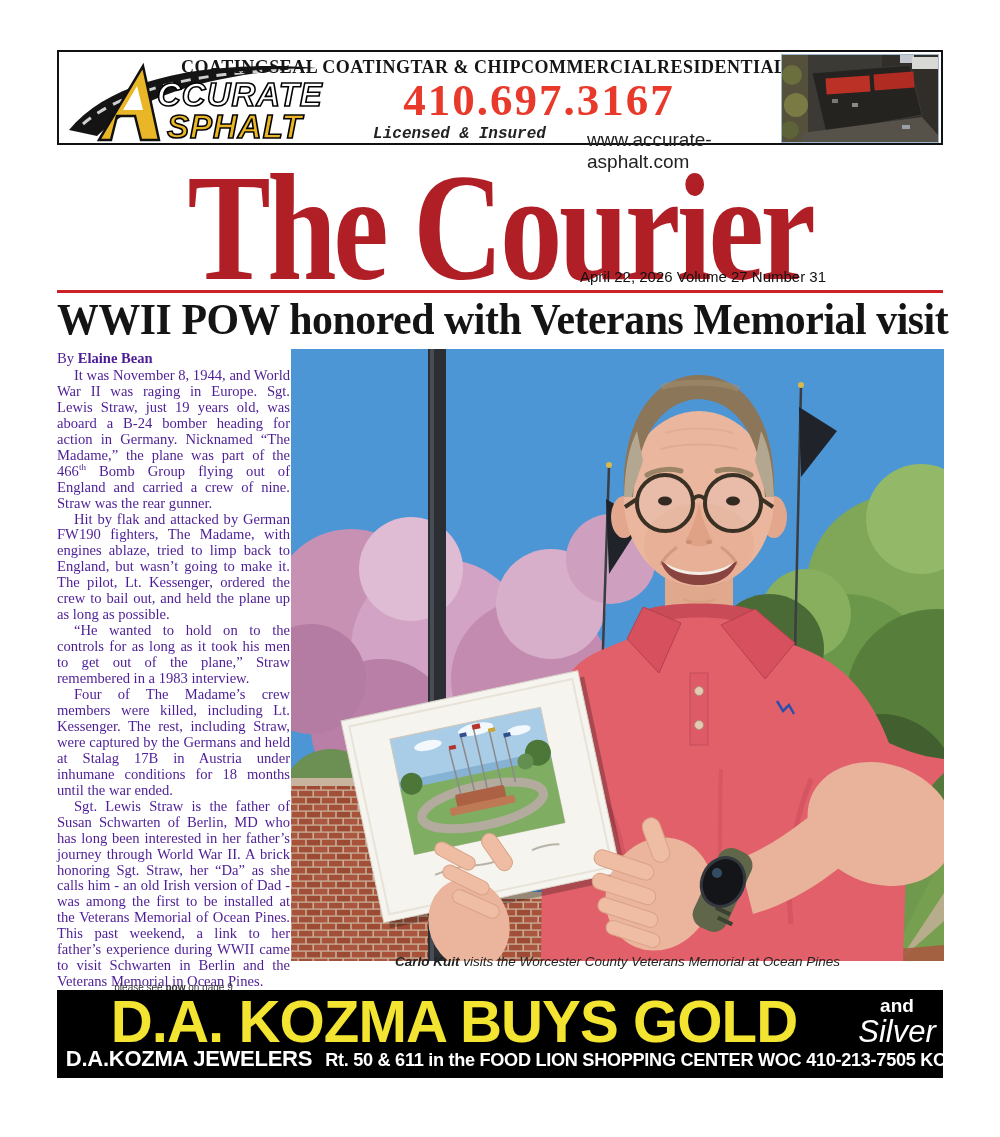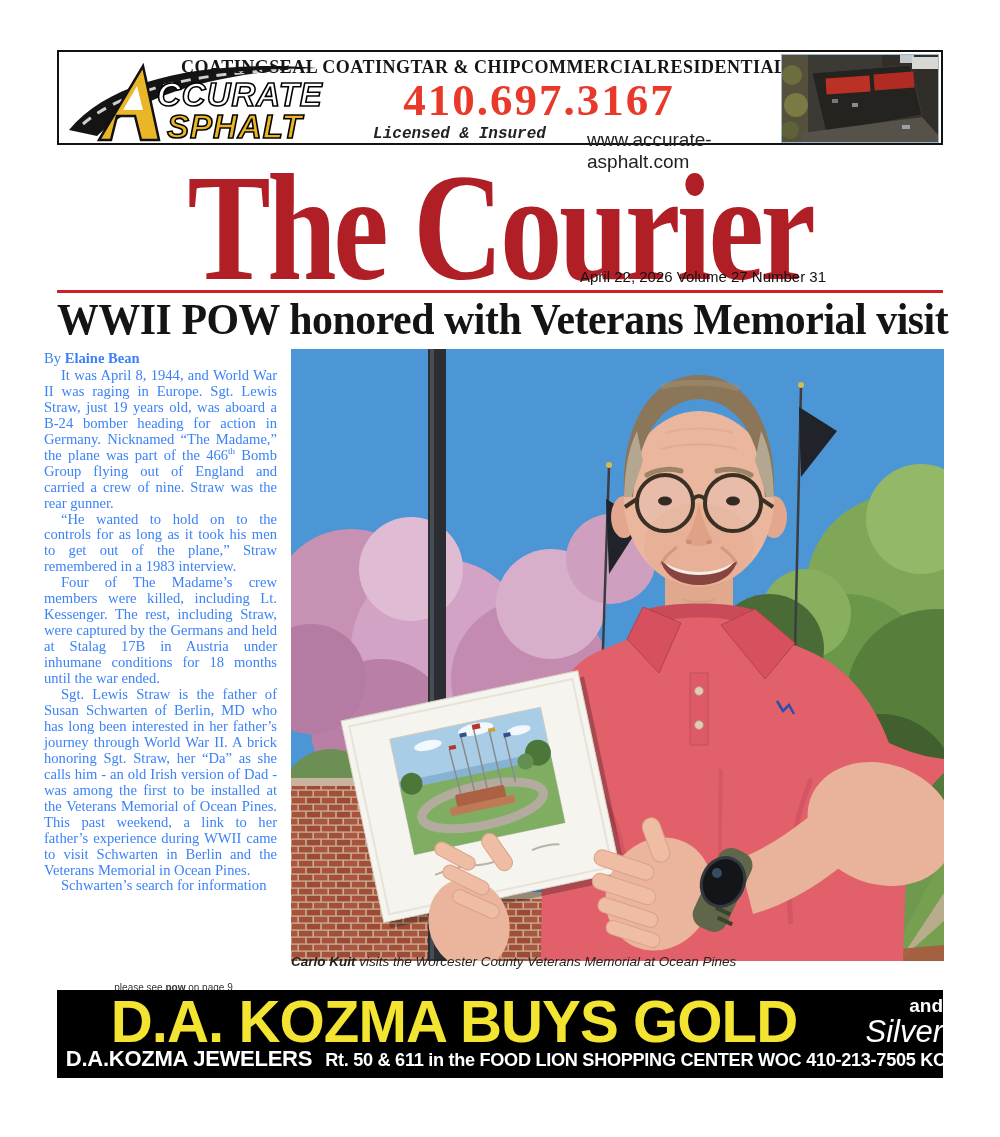--- a/index.html
+++ b/index.html
@@ -22,41 +22,41 @@
   .masthead{position:absolute;left:50%;top:152px;transform:translateX(-50%) scaleX(.82);
         transform-origin:center top;font-weight:bold;font-size:152px;line-height:1;
         color:#b01e26;white-space:nowrap;letter-spacing:-4px;}
   .dateline{position:absolute;right:174px;top:268px;font-family:"Liberation Sans",sans-serif;
         font-weight:normal;font-size:15px;color:#111;}
   .redrule{position:absolute;left:57px;top:290px;width:886px;height:2.5px;background:#cc2127;}
   
   .headline{position:absolute;left:57px;top:296px;font-weight:bold;font-size:45px;line-height:1.05;
         color:#141414;white-space:nowrap;transform:scaleX(.93);transform-origin:left top;letter-spacing:-.5px;}
   
-  .column{position:absolute;left:44px;top:351px;width:233px;font-size:14.6px;line-height:15.95px;
-        text-align:justify;color:#3b82f6;}
+  .column{position:absolute;left:57px;top:351px;width:233px;font-size:14.6px;line-height:15.95px;
+        text-align:justify;color:#4c1d95;}
   .byline{margin:0 0 1px 0;}
   .byline b{font-weight:bold;}
   .para{margin:0;text-indent:17px;}
   .para sup{font-size:9px;line-height:0;}
   .continuation{position:absolute;left:57px;top:982px;width:233px;text-align:center;
         font-family:"Liberation Sans",sans-serif;font-size:10px;color:#333;}
   .continuation b{font-weight:bold;}
   
   .photo{position:absolute;left:291px;top:349px;width:653px;height:612px;display:block;}
-  .caption{position:absolute;left:291px;top:954px;width:653px;text-align:left;
+  .caption{position:absolute;left:291px;top:954px;width:653px;text-align:center;
         font-family:"Liberation Sans",sans-serif;font-style:italic;font-size:13.5px;color:#222;}
   .caption b{font-weight:bold;}
   
   .botad{position:absolute;left:57px;top:990px;width:886px;height:88px;background:#000000;
         box-sizing:border-box;font-family:"Liberation Sans",sans-serif;}
   .botad-row1{position:absolute;left:0;top:2px;width:100%;height:58px;display:flex;align-items:center;}
   .botad-gold{flex:1;text-align:center;font-weight:bold;font-size:60px;letter-spacing:-1px;
         color:#f2e431;white-space:nowrap;transform:scaleX(.97);transform-origin:center;}
-  .botad-and{width:92px;text-align:right;color:#fff;line-height:1.05;padding-top:2px;}
+  .botad-and{width:92px;text-align:center;color:#fff;line-height:1.05;padding-top:2px;}
   .botad-and .a1{font-weight:bold;font-size:19px;display:block;}
   .botad-and .a2{font-style:italic;font-size:31px;display:block;}
   .botad-row2{position:absolute;left:0;top:56px;width:100%;text-align:center;color:#fff;white-space:nowrap;
         transform:scaleX(.98);transform-origin:center;}
   .botad-jeweler{font-weight:bold;font-size:22.5px;letter-spacing:-.3px;}
   .botad-addr{font-weight:bold;font-size:18.5px;letter-spacing:-.3px;}
 </style>
 </head>
 <body>
 
@@ -105,21 +105,22 @@
   </div>
 
   <div class="masthead">The Courier</div>
   <div class="dateline">April 22, 2026 Volume 27 Number 31</div>
   <div class="redrule"></div>
 
   <div class="headline">WWII POW honored with Veterans Memorial visit</div>
 
   <div class="column">
     <p class="byline"><span>By </span><b>Elaine Bean</b></p>
-    <p class="para"><span>It was April 8, 1944, and World War II was raging in Europe. Sgt. Lewis Straw, just 19 years old, was aboard a B-24 bomber heading for action in Germany. Nicknamed “The Madame,” the plane was part of the 466</span><sup>th</sup><span> Bomb Group flying out of England and carried a crew of nine. Straw was the rear gunner.</span></p>
+    <p class="para"><span>It was November 8, 1944, and World War II was raging in Europe. Sgt. Lewis Straw, just 19 years old, was aboard a B-24 bomber heading for action in Germany. Nicknamed “The Madame,” the plane was part of the 466</span><sup>th</sup><span> Bomb Group flying out of England and carried a crew of nine. Straw was the rear gunner.</span></p>
+    <p class="para">Hit by flak and attacked by German FW190 fighters, The Madame, with engines ablaze, tried to limp back to England, but wasn’t going to make it. The pilot, Lt. Kessenger, ordered the crew to bail out, and held the plane up as long as possible.</p>
     <p class="para">“He wanted to hold on to the controls for as long as it took his men to get out of the plane,” Straw remembered in a 1983 interview.</p>
     <p class="para">Four of The Madame’s crew members were killed, including Lt. Kessenger. The rest, including Straw, were captured by the Germans and held at Stalag 17B in Austria under inhumane conditions for 18 months until the war ended.</p>
     <p class="para">Sgt. Lewis Straw is the father of Susan Schwarten of Berlin, MD who has long been interested in her father’s journey through World War II. A brick honoring Sgt. Straw, her “Da” as she calls him - an old Irish version of Dad - was among the first to be installed at the Veterans Memorial of Ocean Pines. This past weekend, a link to her father’s experience during WWII came to visit Schwarten in Berlin and the Veterans Memorial in Ocean Pines.</p>
     <p class="para">Schwarten’s search for information</p>
   </div>
   <div class="continuation"><span>please see </span><b>pow</b><span> on page 9</span></div>
 
   <svg class="photo" viewBox="0 0 653 612" preserveAspectRatio="none">
     <defs>
       <pattern id="brick" width="30" height="14" patternUnits="userSpaceOnUse">

